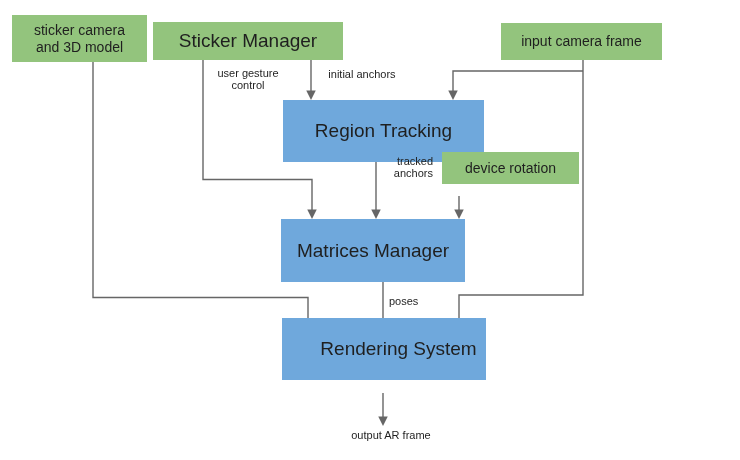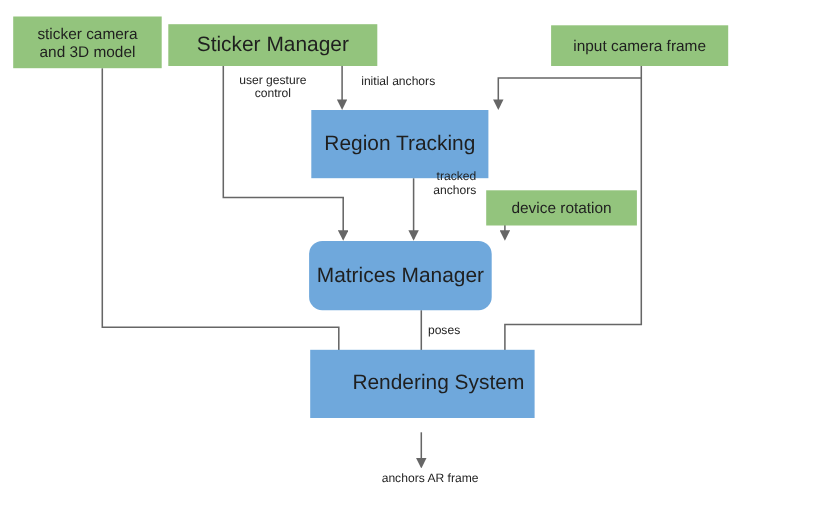--- a/index.html
+++ b/index.html
@@ -73,33 +73,33 @@
     <path class="edge" marker-end="url(#arrow)" d="M383,393 L383,424"></path>
   </svg>
 
   <div class="node green small" style="left:12px; top:15px; width:135px; height:47px;">sticker camera
 and 3D model</div>
 
   <div class="node green big" style="left:153px; top:22px; width:190px; height:38px;">Sticker Manager</div>
 
   <div class="node green small" style="left:501px; top:23px; width:161px; height:37px;">input camera frame</div>
 
-  <div class="node blue big" style="left:283px; top:100px; width:161px; height:62px;">Region Tracking</div>
+  <div class="node blue big" style="left:283px; top:100px; width:201px; height:62px;">Region Tracking</div>
 
-  <div class="node green small" style="left:442px; top:173px; width:137px; height:32px;">device rotation</div>
+  <div class="node green small" style="left:442px; top:152px; width:137px; height:32px;">device rotation</div>
 
-  <div class="node blue big" style="left:281px; top:219px; width:166px; height:63px;border-radius:12px;">Matrices Manager</div>
+  <div class="node blue big" style="left:281px; top:219px; width:184px; height:63px;">Matrices Manager</div>
 
   <div class="node blue big" style="left:282px; top:318px; width:204px; height:62px;padding-left:29px;">Rendering System</div>
 
   <div class="edge-label" style="left:198px; top:67px; width:100px;">user gesture
 control</div>
 
   <div class="edge-label left-align" style="left:316px; top:68px; width:92px;text-align:center;">initial anchors</div>
 
   <div class="edge-label" style="left:379px; top:155px; width:54px;text-align:right;">tracked
 anchors</div>
 
   <div class="edge-label left-align" style="left:389px; top:295px; width:60px;">poses</div>
 
-  <div class="edge-label" style="left:337px; top:429px; width:108px;">anchors AR frame</div>
+  <div class="edge-label" style="left:337px; top:429px; width:108px;">output AR frame</div>
 
 </div>
 
 </body></html>

